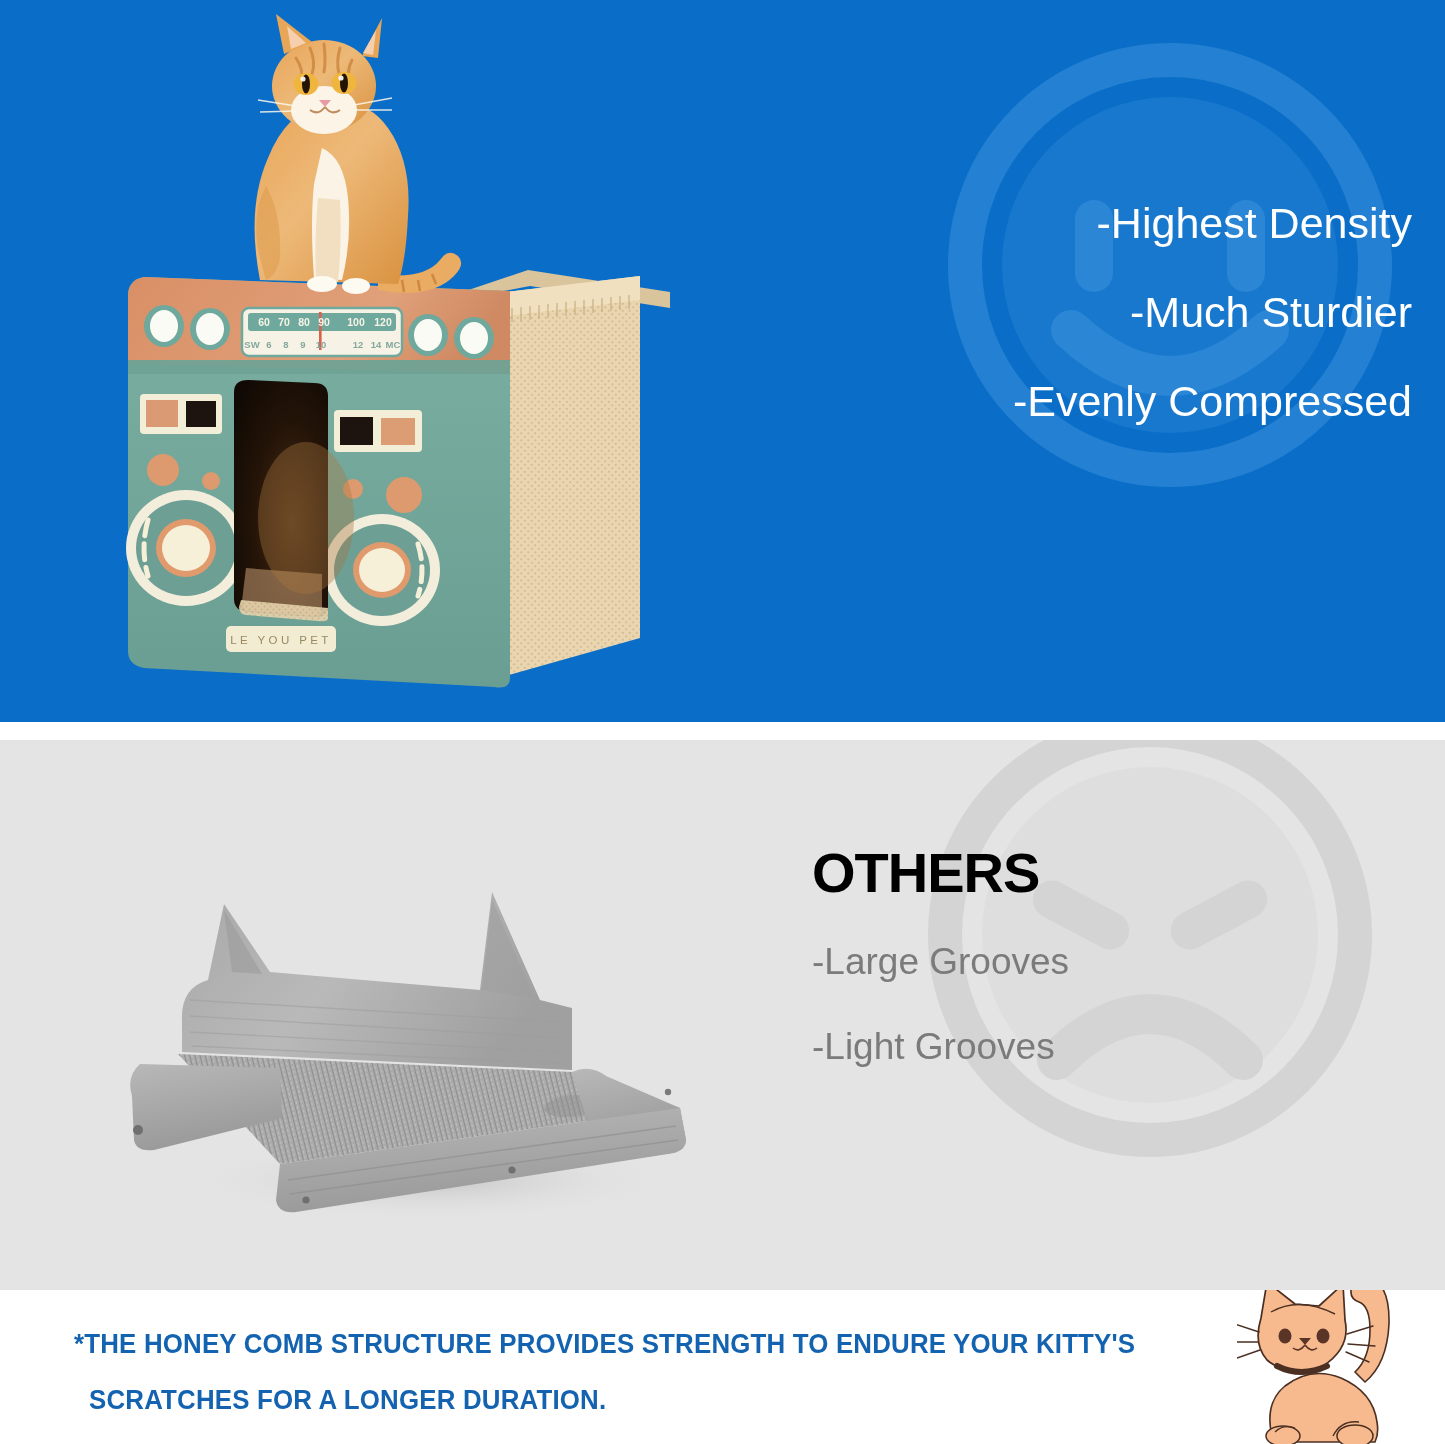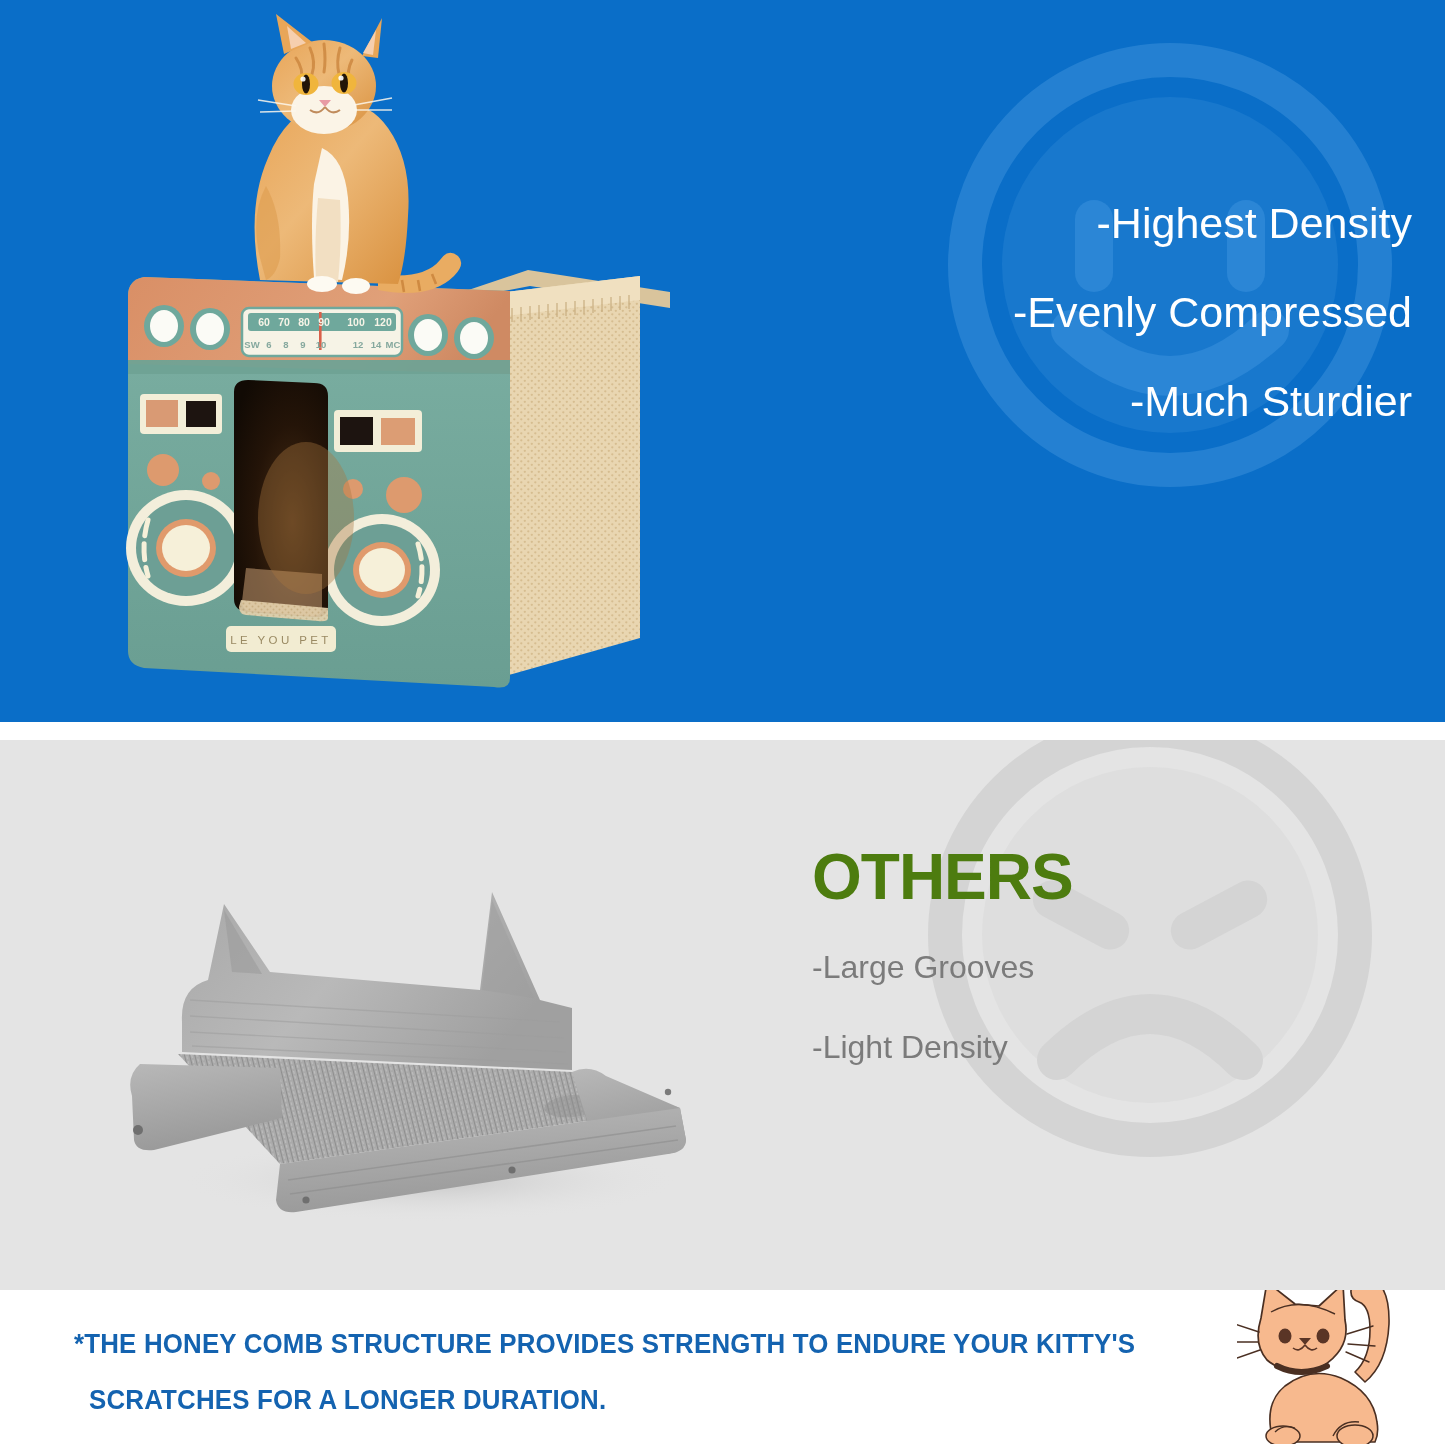--- a/index.html
+++ b/index.html
@@ -43,27 +43,27 @@
   .bullets-product li{
     list-style:none; color:#ffffff;
     font-size:43px; font-weight:400; line-height:1.0;
     margin-bottom:46px; white-space:nowrap;text-align:right;
   }
 
   .txt-col-others{
     position:absolute; left:812px; top:105px; width:600px; z-index:4;
   }
   .head-others{
-    font-size:64px; font-weight:700; color:#4d7c0f;
+    font-size:56px; font-weight:700; color:#000000;
     letter-spacing:-1px; line-height:1.0;
   }
   .bullets-others{ margin-top:42px; }
   .bullets-others li{
     list-style:none; color:#7b7b7b;
-    font-size:32px; font-weight:400; line-height:1.0;
+    font-size:37px; font-weight:400; line-height:1.0;
     margin-bottom:48px; white-space:nowrap;
   }
 
   
   .footer-text{
     position:absolute; left:74px; top:26px; width:1120px;
     color:#1463b0; font-weight:700; font-size:27.5px;
     line-height:2.05; letter-spacing:0.2px;
     transform:scaleX(0.94); transform-origin:left top;
   }
@@ -284,22 +284,22 @@
           <path d="M186 103 L150 104"></path>
         <path d="M244 97 L282 90"></path>
           <path d="M244 102 L282 102"></path>
       </g>
     </g>
   </svg>
 
   <div class="txt-col-product">
     <ul class="bullets-product">
       <li>-Highest Density</li>
+      <li>-Much Sturdier</li>
       <li>-Evenly Compressed</li>
-      <li>-Much Sturdier</li>
     </ul>
   </div>
 </div>
 
 <div class="panel-others">
 
   <svg class="wm wm-others" viewBox="0 0 470 470">
     <circle cx="235" cy="235" r="205" fill="none" stroke="#d4d4d4" stroke-width="34"></circle>
     <circle cx="235" cy="235" r="168" fill="#dedede"></circle>
     <rect x="114" y="196" width="104" height="38" rx="19" fill="#d4d4d4" transform="rotate(28 166 215)"></rect>
@@ -366,21 +366,21 @@
     </g>
 
     <circle cx="186" cy="360" r="3.6" fill="#6f6f6f"></circle>
     <circle cx="392" cy="330" r="3.6" fill="#6f6f6f"></circle>
   </svg>
 
   <div class="txt-col-others">
     <div class="head-others">OTHERS</div>
     <ul class="bullets-others">
       <li>-Large Grooves</li>
-      <li>-Light Density</li>
+      <li>-Light Grooves</li>
     </ul>
   </div>
 </div>
 
 <div class="panel-footer">
   <div class="footer-text">
     <span class="ln">*THE HONEY COMB STRUCTURE PROVIDES STRENGTH TO ENDURE YOUR KITTY'S</span>
     <span class="ln ln2">SCRATCHES FOR A LONGER DURATION.</span>
   </div>
 

